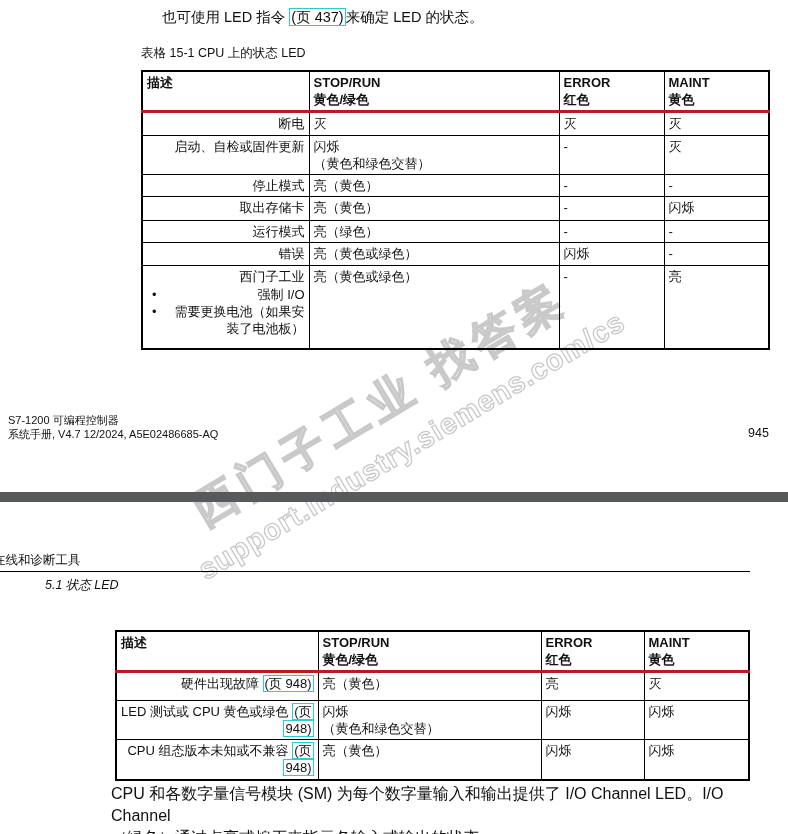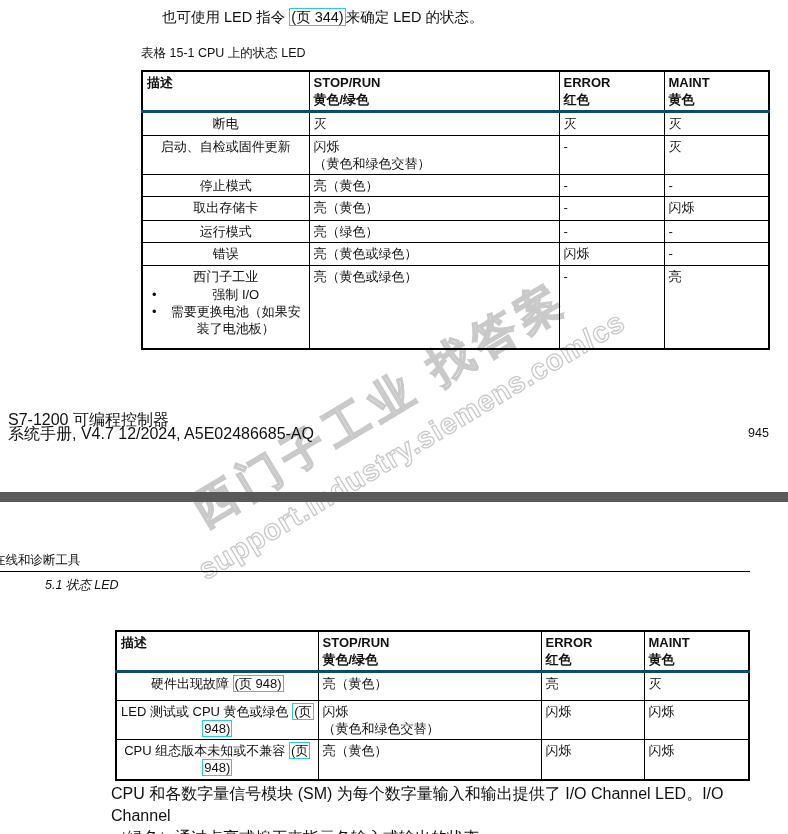--- a/index.html
+++ b/index.html
@@ -21,56 +21,56 @@
   .intro{left:162px;top:8px;font-size:14.5px;}
   .plink{border:1px solid var(--link-box,#29cfcf);padding:0 1px;
          -webkit-box-decoration-break:clone;box-decoration-break:clone;}
   .caption{left:141px;top:45px;font-size:12.5px;}
 
   table.ledtable{border-collapse:collapse;table-layout:fixed;
                  font-size:13px;line-height:17px;background:transparent;}
   table.ledtable th,table.ledtable td{border:1px solid #000;vertical-align:top;
                  padding:2px 4px;overflow:hidden;}
   table.ledtable{border:2px solid #000;}
-  table.ledtable thead th{border-bottom:3px solid #0c4a6e;font-weight:bold;}
+  table.ledtable thead th{border-bottom:3px solid #b91c1c;font-weight:bold;}
   th.hdr-c,td.ct{text-align:left;}
   th.hdr-l{text-align:left;}
   .pre{white-space:pre-line;}
-  td.desc{text-align:center;}
+  td.desc{text-align:right;}
   td.sr{text-align:left;}
 
   #table1{left:141px;top:70px;width:627px;}
   #table2{left:115px;top:630px;width:633px;}
 
   ul.blist{margin:1px 0 0 0;padding:0;list-style:none;}
   ul.blist li{position:relative;padding-left:20px;}
   ul.blist li::before{content:"\2022";position:absolute;left:5px;top:0;}
 
-  .footer{left:8px;top:413px;font-size:16px;line-height:14px;}
+  .footer{left:8px;top:413px;font-size:11px;line-height:14px;}
   .pageno{left:748px;top:426px;font-size:12.5px;}
 
   .sepbar{left:0;top:492px;width:788px;height:10px;background:var(--sep-color,#58595b);}
 
   .chapter{left:-7px;top:552px;font-size:12.5px;white-space:nowrap;}
   .chapter-rule{left:0;top:571px;width:750px;height:1px;background:#000;}
   .section{left:2px;top:577px;font-size:12.5px;font-style:italic;margin-left:43px;}
 
   .bottompara{left:111px;top:783px;width:676px;font-size:16px;line-height:22px;}
 </style>
 </head>
 <body>
 
 <div class="watermark">
   <div class="wm-line1">西门子工业 找答案</div>
   <div class="wm-line2">support.industry.siemens.com/cs</div>
 </div>
 
 <div class="content">
 
-  <div class="abs intro"><span>也可使用 LED 指令 </span><span class="plink">(页 344)</span><span>来确定 LED 的状态。</span></div>
+  <div class="abs intro"><span>也可使用 LED 指令 </span><span class="plink">(页 437)</span><span>来确定 LED 的状态。</span></div>
 
   <div class="abs caption">表格 15-1  CPU 上的状态 LED</div>
 
   <table id="table1" class="abs ledtable">
     <colgroup>
         <col style="width:167px">
         <col style="width:250px">
         <col style="width:105px">
         <col style="width:105px">
       </colgroup>

